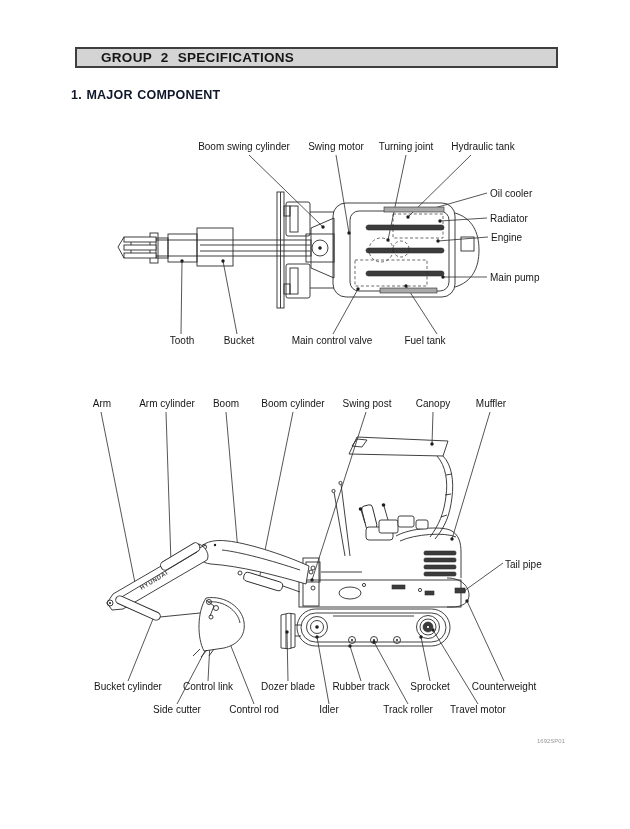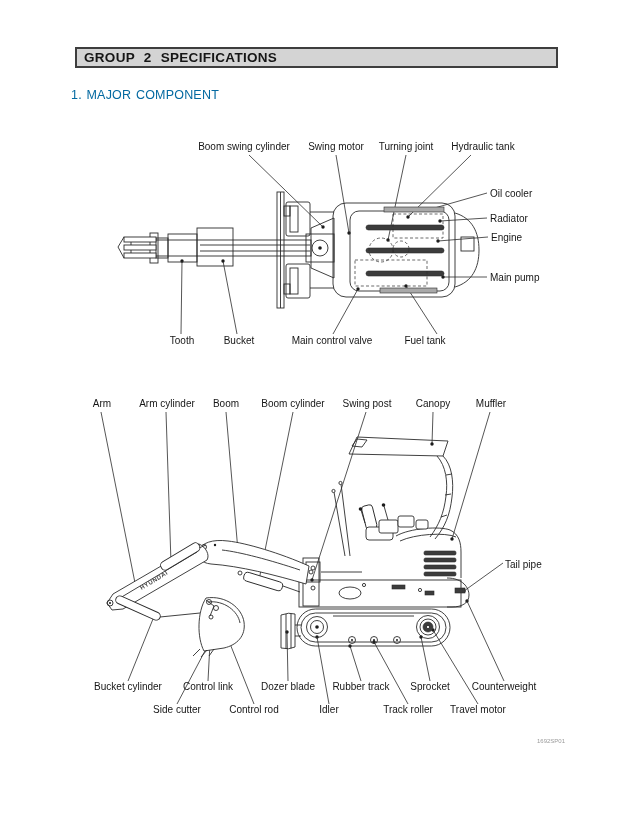--- a/index.html
+++ b/index.html
@@ -12,28 +12,28 @@
     overflow:hidden;
   }
   .group-header{
     position:absolute;left:75px;top:47px;width:483px;height:21px;
     background:#d4d4d4;
     border:2px solid #3e3e3e;
     box-sizing:border-box;
     font-size:13.5px;font-weight:700;
     letter-spacing:.3px;word-spacing:5px;
     line-height:17px;
-    padding-left:7px;
+    padding-left:24px;
     color:#161616;
   }
   .section-title{
     position:absolute;left:71px;top:88px;
-    font-size:12.5px;font-weight:400;
+    font-size:12.5px;font-weight:700;
     letter-spacing:.2px;word-spacing:1px;
-    color:#0369a1;
+    color:#0f172a;
   }
   svg{position:absolute;left:0;top:0;}
   svg text{
     font-family:"Liberation Sans","DejaVu Sans",sans-serif;
     font-size:10px;fill:#161616;stroke:none;
   }
   .ln{stroke:#2b2b2b;stroke-width:.8;fill:none;}
   .pt{fill:#1c1c1c;stroke:none;}
   .dr{stroke:#2b2b2b;stroke-width:.9;fill:none;}
   .drf{stroke:#2b2b2b;stroke-width:.9;fill:#ffffff;}

